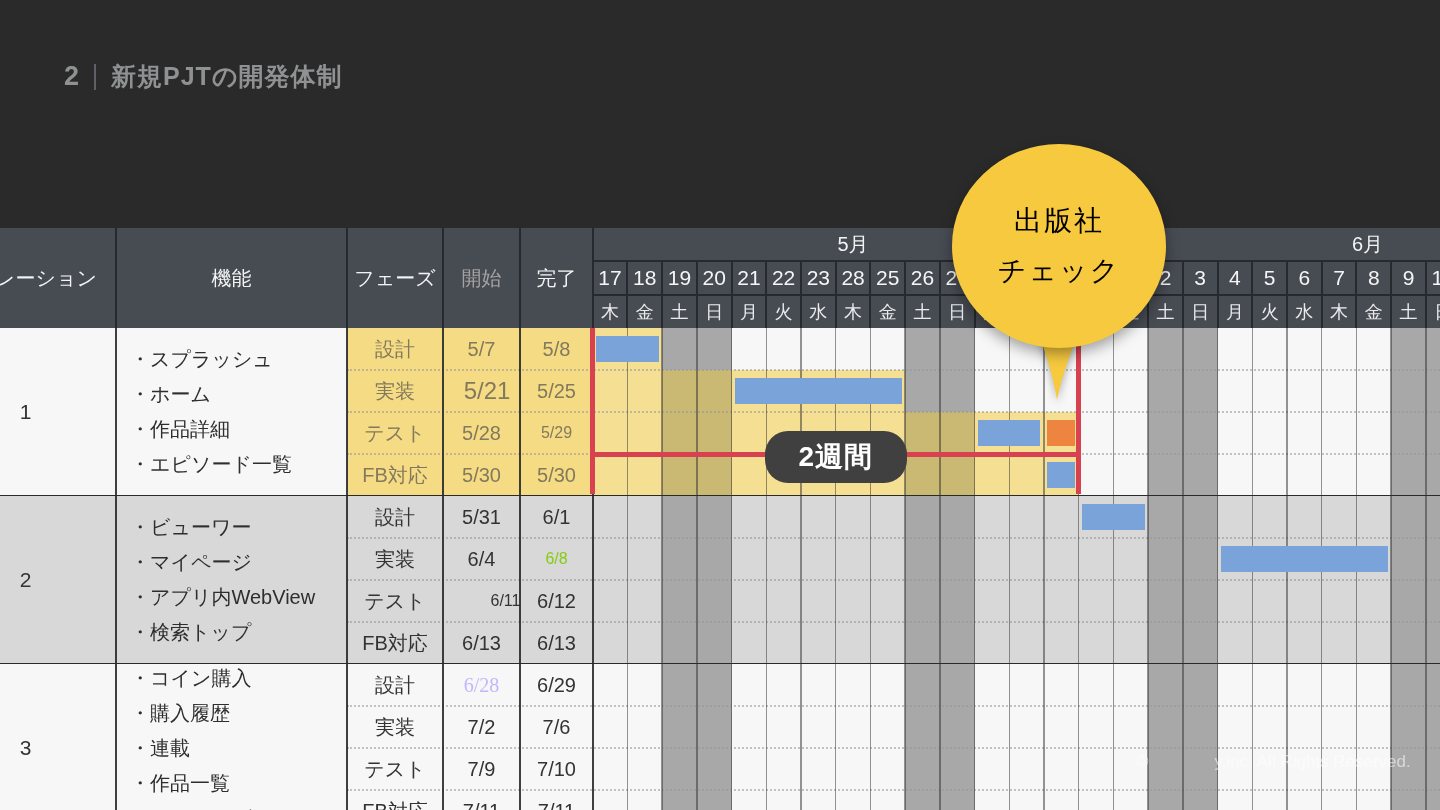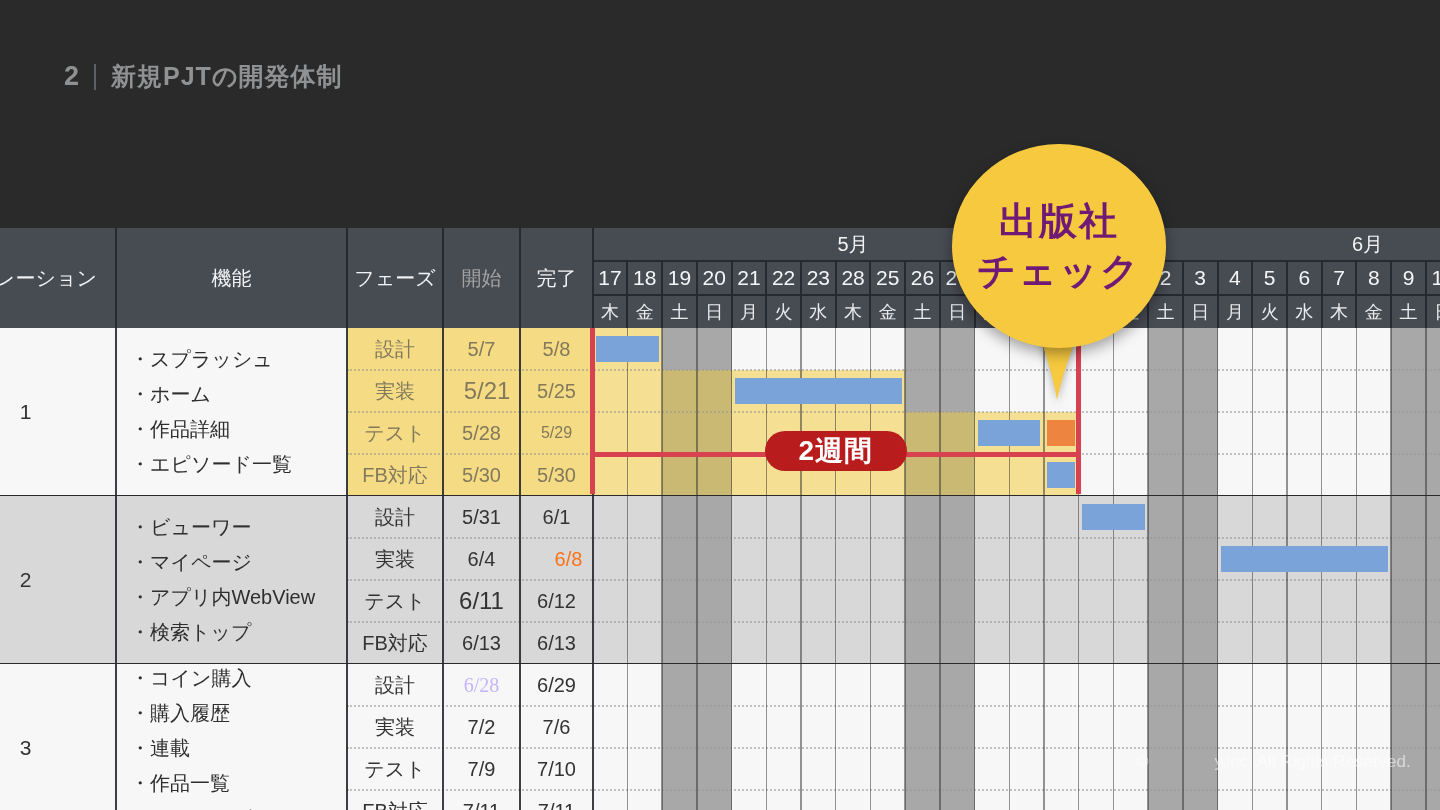--- a/index.html
+++ b/index.html
@@ -12,21 +12,21 @@
   .tsep{width:2px;height:26px;background:#5d6064;margin:0 15px;}
   .slide-title .txt{font-size:25px;letter-spacing:1px;}
   .cellTxt{display:flex;align-items:center;justify-content:center;}
   .badge{position:absolute;background:#d8414f;border-radius:23px;color:#fff;
          font-weight:bold;font-size:28px;display:flex;align-items:center;justify-content:center;
          z-index:6;letter-spacing:1px;}
   .redline{position:absolute;background:#d8414f;z-index:5;}
   .bubble{position:absolute;left:952px;top:144px;width:214px;height:204px;border-radius:50%;
           background:#f6c93f;z-index:8;display:flex;flex-direction:column;align-items:center;
           justify-content:center;box-shadow:0 6px 14px rgba(0,0,0,0.35);}
-  .bubble div{font-size:38px;line-height:50px;font-weight:bold;color:#701a75;letter-spacing:2px;}
+  .bubble div{font-size:28px;line-height:50px;font-weight:normal;color:#000000;letter-spacing:2px;}
   .tail{position:absolute;left:1018px;top:316px;z-index:7;
         filter:drop-shadow(0 3px 4px rgba(0,0,0,0.3));}
   .watermark{position:absolute;left:1136px;top:752px;z-index:9;color:rgba(255,255,255,0.55);
              font-size:17px;display:flex;}
   .watermark .wm2{margin-left:66px;}
 </style>
 </head>
 <body>
 
 <div class="slide">
@@ -188,24 +188,24 @@
         <div style="font-size: 20px; line-height: 35px; color: rgb(46, 46, 46);">・ビューワー</div>
         <div style="font-size: 20px; line-height: 35px; color: rgb(46, 46, 46);">・マイページ</div>
         <div style="font-size: 20px; line-height: 35px; color: rgb(46, 46, 46);">・アプリ内WebView</div>
         <div style="font-size: 20px; line-height: 35px; color: rgb(46, 46, 46);">・検索トップ</div>
       </div>
       <div class="abs cellTxt" style="left: 347px; top: 268px; width: 96px; height: 42px; background: transparent; font-size: 20px; color: rgb(51, 51, 51);">設計</div>
       <div class="abs cellTxt" style="left: 443px; top: 268px; width: 77px; height: 42px; background: transparent; font-size: 20px; color: rgb(51, 51, 51);">5/31</div>
       <div class="abs cellTxt" style="left: 520px; top: 268px; width: 73px; height: 42px; background: transparent; font-size: 20px; color: rgb(51, 51, 51);">6/1</div>
       <div class="abs cellTxt" style="left: 347px; top: 310px; width: 96px; height: 42px; background: transparent; font-size: 20px; color: rgb(51, 51, 51);">実装</div>
       <div class="abs cellTxt" style="left: 443px; top: 310px; width: 77px; height: 42px; background: transparent; font-size: 20px; color: rgb(51, 51, 51);">6/4</div>
-      <div class="abs cellTxt" style="left: 520px; top: 310px; width: 73px; height: 42px; background: transparent; font-size: 20px; color: #f97316; padding-left: 12px;">6/8</div>
+      <div class="abs cellTxt" style="left: 520px; top: 310px; width: 73px; height: 42px; background: transparent; font-size: 16px; color: #84cc16;">6/8</div>
       <div class="abs" style="left: 347px; top: 309px; width: 1093px; height: 0px; background: transparent; border-top: 2px dotted rgba(150, 150, 150, 0.55);"></div>
       <div class="abs cellTxt" style="left: 347px; top: 352px; width: 96px; height: 42px; background: transparent; font-size: 20px; color: rgb(51, 51, 51);">テスト</div>
-      <div class="abs cellTxt" style="left: 443px; top: 352px; width: 77px; height: 42px; background: transparent; font-size: 24px; color: rgb(51, 51, 51);">6/11</div>
+      <div class="abs cellTxt" style="left: 443px; top: 352px; width: 77px; height: 42px; background: transparent; font-size: 16px; color: rgb(51, 51, 51); padding-left: 24px;">6/11</div>
       <div class="abs cellTxt" style="left: 520px; top: 352px; width: 73px; height: 42px; background: transparent; font-size: 20px; color: rgb(51, 51, 51);">6/12</div>
       <div class="abs" style="left: 347px; top: 351px; width: 1093px; height: 0px; background: transparent; border-top: 2px dotted rgba(150, 150, 150, 0.55);"></div>
       <div class="abs cellTxt" style="left: 347px; top: 394px; width: 96px; height: 42px; background: transparent; font-size: 20px; color: rgb(51, 51, 51);">FB対応</div>
       <div class="abs cellTxt" style="left: 443px; top: 394px; width: 77px; height: 42px; background: transparent; font-size: 20px; color: rgb(51, 51, 51);">6/13</div>
       <div class="abs cellTxt" style="left: 520px; top: 394px; width: 73px; height: 42px; background: transparent; font-size: 20px; color: rgb(51, 51, 51);">6/13</div>
       <div class="abs" style="left: 347px; top: 393px; width: 1093px; height: 0px; background: transparent; border-top: 2px dotted rgba(150, 150, 150, 0.55);"></div>
       <div class="abs" style="left: 0px; top: 435px; width: 1440px; height: 2.5px; background: rgb(42, 42, 42);"></div>
       <div class="abs" style="left: 0px; top: 436px; width: 1440px; height: 168px; background: rgb(247, 247, 247);"></div>
       <div class="abs" style="left: 662.13px; top: 436px; width: 34.715px; height: 168px; background: rgb(168, 168, 168);"></div>
       <div class="abs" style="left: 696.845px; top: 436px; width: 34.715px; height: 168px; background: rgb(168, 168, 168);"></div>
@@ -273,21 +273,21 @@
       <div class="abs" style="left: 1047.49px; top: 192px; width: 27.715px; height: 26px; background: rgb(237, 132, 64);"></div>
       <div class="abs" style="left: 1047.49px; top: 234px; width: 27.715px; height: 26px; background: rgb(121, 163, 217);"></div>
       <div class="abs" style="left: 1082.21px; top: 276px; width: 62.43px; height: 26px; background: rgb(121, 163, 217);"></div>
       <div class="abs" style="left: 1221.07px; top: 318px; width: 166.575px; height: 26px; background: rgb(121, 163, 217);"></div>
     </div>
 
   <div class="redline" id="redL" style="left: 590.2px; top: 328px; width: 5px; height: 166px; background: rgb(216, 65, 79);"></div>
   <div class="redline" id="redR" style="left: 1076.21px; top: 328px; width: 5px; height: 166px; background: rgb(216, 65, 79);"></div>
   <div class="redline" id="redH" style="left: 590.2px; top: 451.5px; width: 491.01px; height: 5px; background: rgb(216, 65, 79);"></div>
 
-  <div class="badge" id="badge" style="left: 764.705px; top: 431px; width: 142px; height: 40px; background: #b91c1c; text-align: right;">
+  <div class="badge" id="badge" style="left: 764.705px; top: 431px; width: 142px; height: 52px; background: #404040; text-align: right;">
     <span>2週間</span>
   </div>
 
   <svg class="tail" width="80" height="100" viewBox="0 0 80 100">
     <path d="M14 0 Q33 48 39 84 Q47 46 68 0 Z" fill="#f6c93f"></path>
   </svg>
 
   <div class="bubble">
     <div>出版社</div>
     <div>チェック</div>

